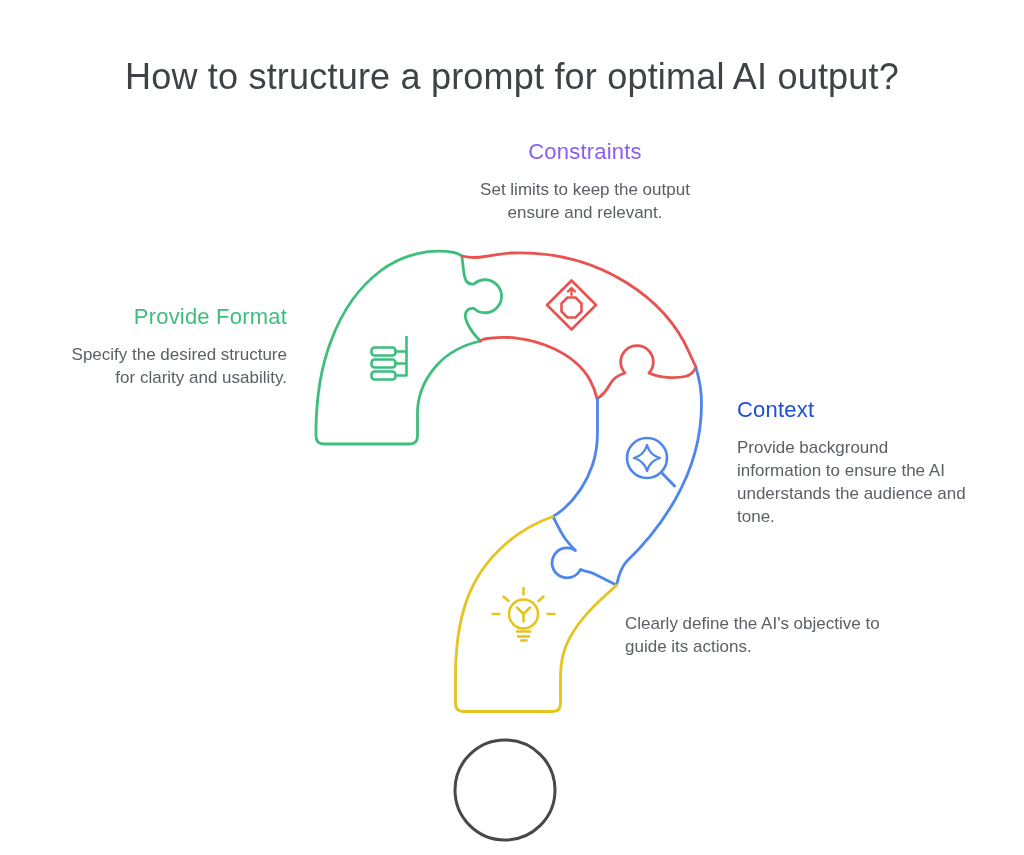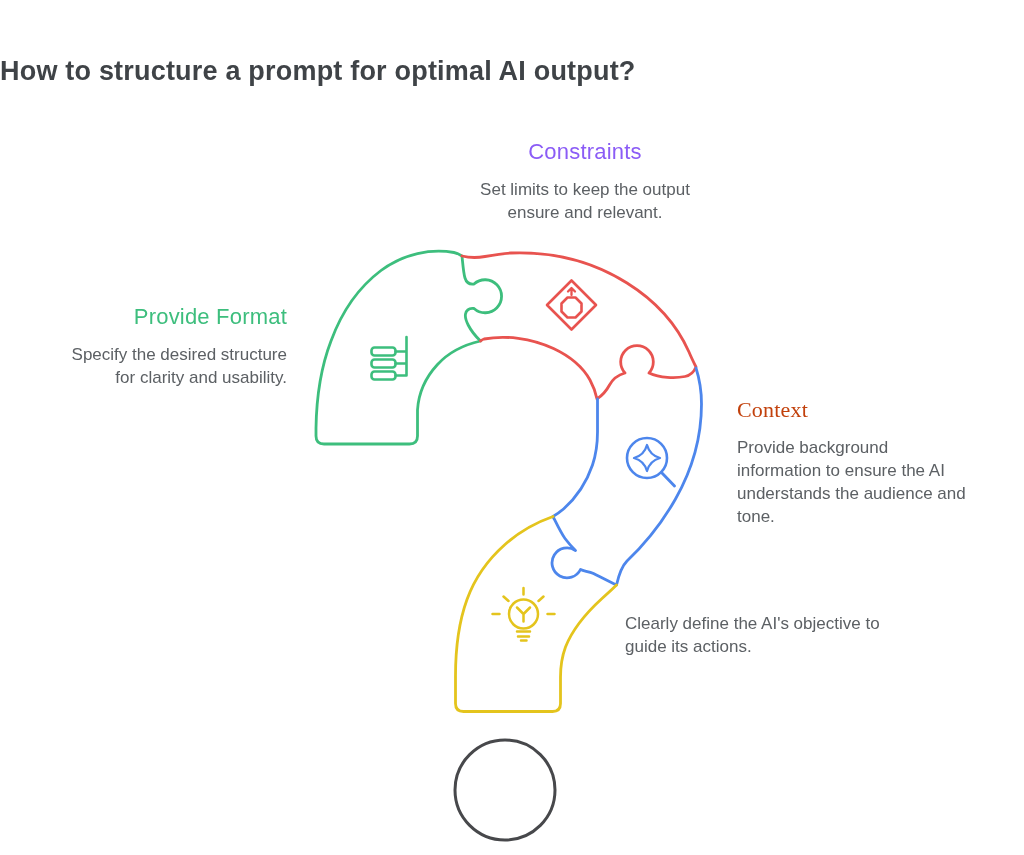--- a/index.html
+++ b/index.html
@@ -3,36 +3,36 @@
 <meta charset="utf-8">
 <style>
   html,body{margin:0;padding:0;background:#ffffff;}
   body{
     width:1024px;height:855px;position:relative;overflow:hidden;
     font-family:"Liberation Sans","DejaVu Sans",sans-serif;
     -webkit-font-smoothing:antialiased;
   }
   .canvas{position:absolute;inset:0;width:1024px;height:855px;}
   .title{
-    position:absolute;top:56px;left:0;width:1024px;
-    font-size:27px;font-weight:700;color:#3F4347;letter-spacing:.2px;
+    position:absolute;top:56px;left:0;width:1024px;text-align:center;
+    font-size:36px;font-weight:400;color:#3F4347;letter-spacing:.2px;
   }
   .label-block{position:absolute;}
   .label-block h2{
     margin:0 0 13px 0;font-size:22px;font-weight:400;letter-spacing:.2px;line-height:26px;
   }
   .label-block p{
     margin:0;font-size:17px;line-height:23px;color:#5C6064;
   }
   .blk-constraints{left:460px;top:139px;width:250px;text-align:center;}
   .blk-constraints h2{color:#8b5cf6;}
   .blk-output{left:52px;top:304px;width:235px;text-align:right;}
   .blk-output h2{color:#3DBE7D;}
   .blk-context{left:737px;top:397px;width:235px;text-align:left;}
-  .blk-context h2{color:#c2410c;font-family:Liberation Serif, serif;}
+  .blk-context h2{color:#1d4ed8;}
   .blk-task{left:625px;top:612px;width:272px;text-align:left;}
   .blk-task h2{color:#D8BC1A;}
   svg{display:block;}
 </style>
 </head>
 <body>
 
 <svg class="canvas" viewBox="0 0 1024 855" aria-hidden="true">
 
   <path d="M 462,256

